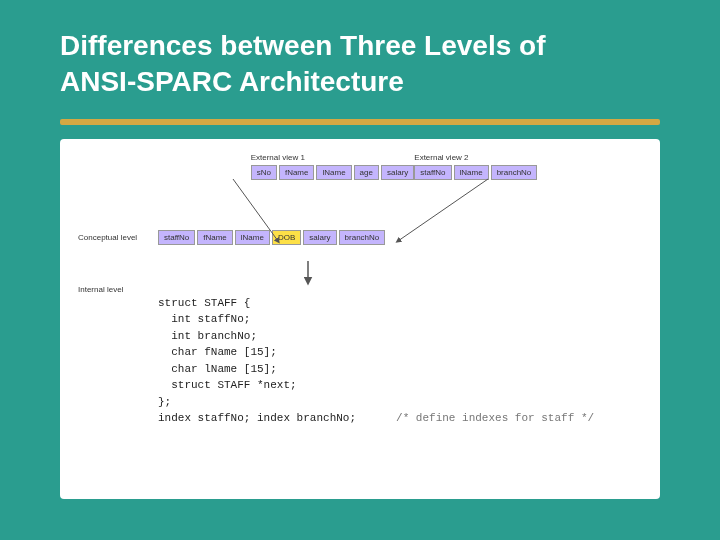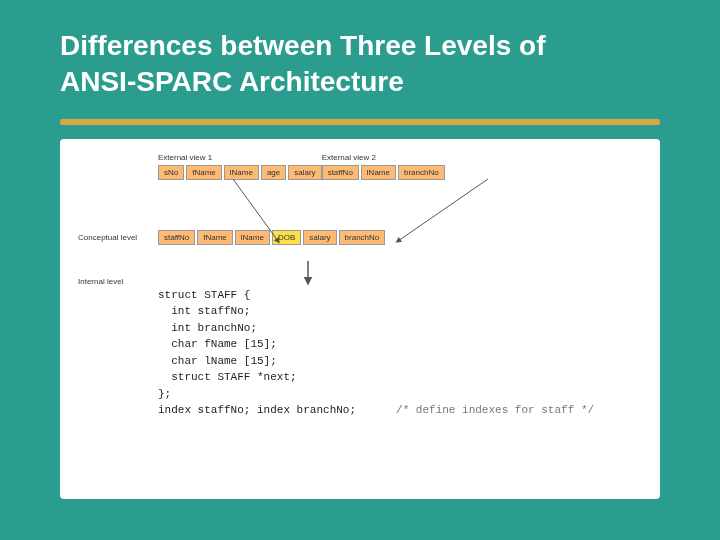--- a/index.html
+++ b/index.html
@@ -70,21 +70,21 @@
 
     .field-boxes {
       display: flex;
       gap: 2px;
     }
 
     .field-box {
       border: 1px solid #999;
       padding: 2px 5px;
       font-size: 8px;
-      background: #fdba74;
+      background: #c4b5fd;
       color: #333;
     }
 
     .level-label {
       font-size: 8px;
       color: #333;
       width: 80px;
       flex-shrink: 0;
     }
 
@@ -140,42 +140,42 @@
           </marker>
         </defs>
 
         <line x1="155" y1="26" x2="200" y2="88" stroke="#555" stroke-width="1" marker-end="url(#arrowhead)"></line>
 
         <line x1="410" y1="26" x2="320" y2="88" stroke="#555" stroke-width="1" marker-end="url(#arrowhead)"></line>
 
         <line x1="230" y1="108" x2="230" y2="128" stroke="#555" stroke-width="1.5" marker-end="url(#arrowhead)"></line>
       </svg>
 
-      <div style="display:flex; justify-content:flex-start; margin-bottom:8px; padding-left:80px;">
+      <div style="display:flex; justify-content:center; margin-bottom:8px; padding-left:80px;">
         <div class="ext-view">
           <div class="ext-view-label">External view 1</div>
           <div class="field-boxes">
             <div class="field-box">sNo</div>
             <div class="field-box">fName</div>
             <div class="field-box">lName</div>
             <div class="field-box">age</div>
             <div class="field-box">salary</div>
           </div>
         </div>
         <div class="ext-view" style="margin-right:12px;">
           <div class="ext-view-label">External view 2</div>
           <div class="field-boxes">
             <div class="field-box">staffNo</div>
             <div class="field-box">lName</div>
             <div class="field-box">branchNo</div>
           </div>
         </div>
       </div>
 
-      <div style="display:flex; align-items:center; margin-bottom:6px; margin-top:50px;">
+      <div style="display:flex; align-items:center; margin-bottom:14px; margin-top:50px;">
         <div class="level-label">Conceptual level</div>
         <div class="conceptual-fields field-boxes">
           <div class="field-box">staffNo</div>
           <div class="field-box">fName</div>
           <div class="field-box">lName</div>
           <div class="field-box" style="background:#fde047; border-color:#999;">DOB</div>
           <div class="field-box">salary</div>
           <div class="field-box">branchNo</div>
         </div>
       </div>

